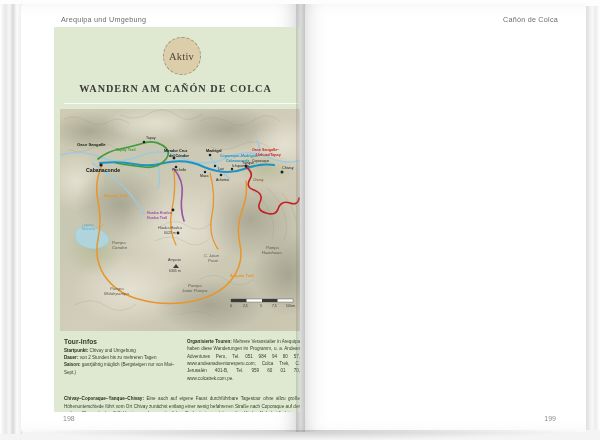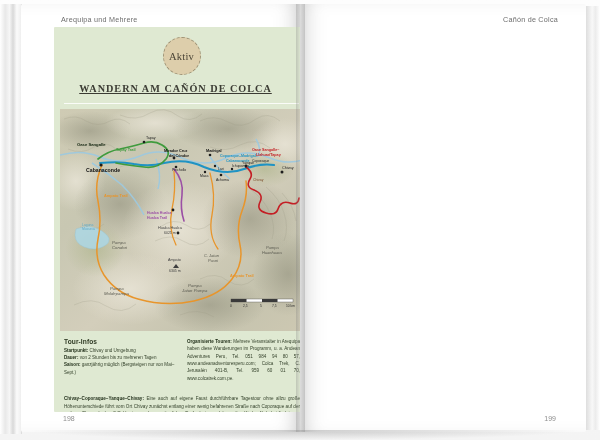--- a/index.html
+++ b/index.html
@@ -86,21 +86,21 @@
     border: 1.1px dashed #9e9274;
     display: flex; align-items: center; justify-content: center;
     font-family: "Liberation Serif", serif;
     font-size: 10.5px; color: #4a4436; letter-spacing: .2px;
   }
   .aktiv-title {
     position: absolute; left: 0; right: 12px; top: 56px;
     text-align: center;
     font-family: "Liberation Serif", serif;
     font-weight: bold;
-    font-size: 10.2px; letter-spacing: 1.0px; color: #3b3b33; text-decoration: underline;
+    font-size: 10.2px; letter-spacing: 1.0px; color: #3b3b33;
   }
   .aktiv-rule {
     position: absolute; left: 10px; right: 10px; top: 76px;
     height: 1px; background: #ffffff; opacity: .85;
   }
 
   
   .map {
     position: absolute; left: 6px; top: 82px;
     width: 243px; height: 222px;
@@ -138,21 +138,21 @@
 </head>
 <body>
 
 <div id="book">
 
   <div class="edge-left"></div>
   <div class="edge-right"></div>
 
   <div class="page page-left">
 
-    <div class="runhead runhead-left">Arequipa und Mehrere</div>
+    <div class="runhead runhead-left">Arequipa und Umgebung</div>
 
     <div class="aktiv-box">
 
       <div class="aktiv-badge-wrap">
         <div class="aktiv-badge">Aktiv</div>
       </div>
 
       <div class="aktiv-title">WANDERN AM CAÑÓN DE COLCA</div>
 
       <div class="aktiv-rule"></div>

